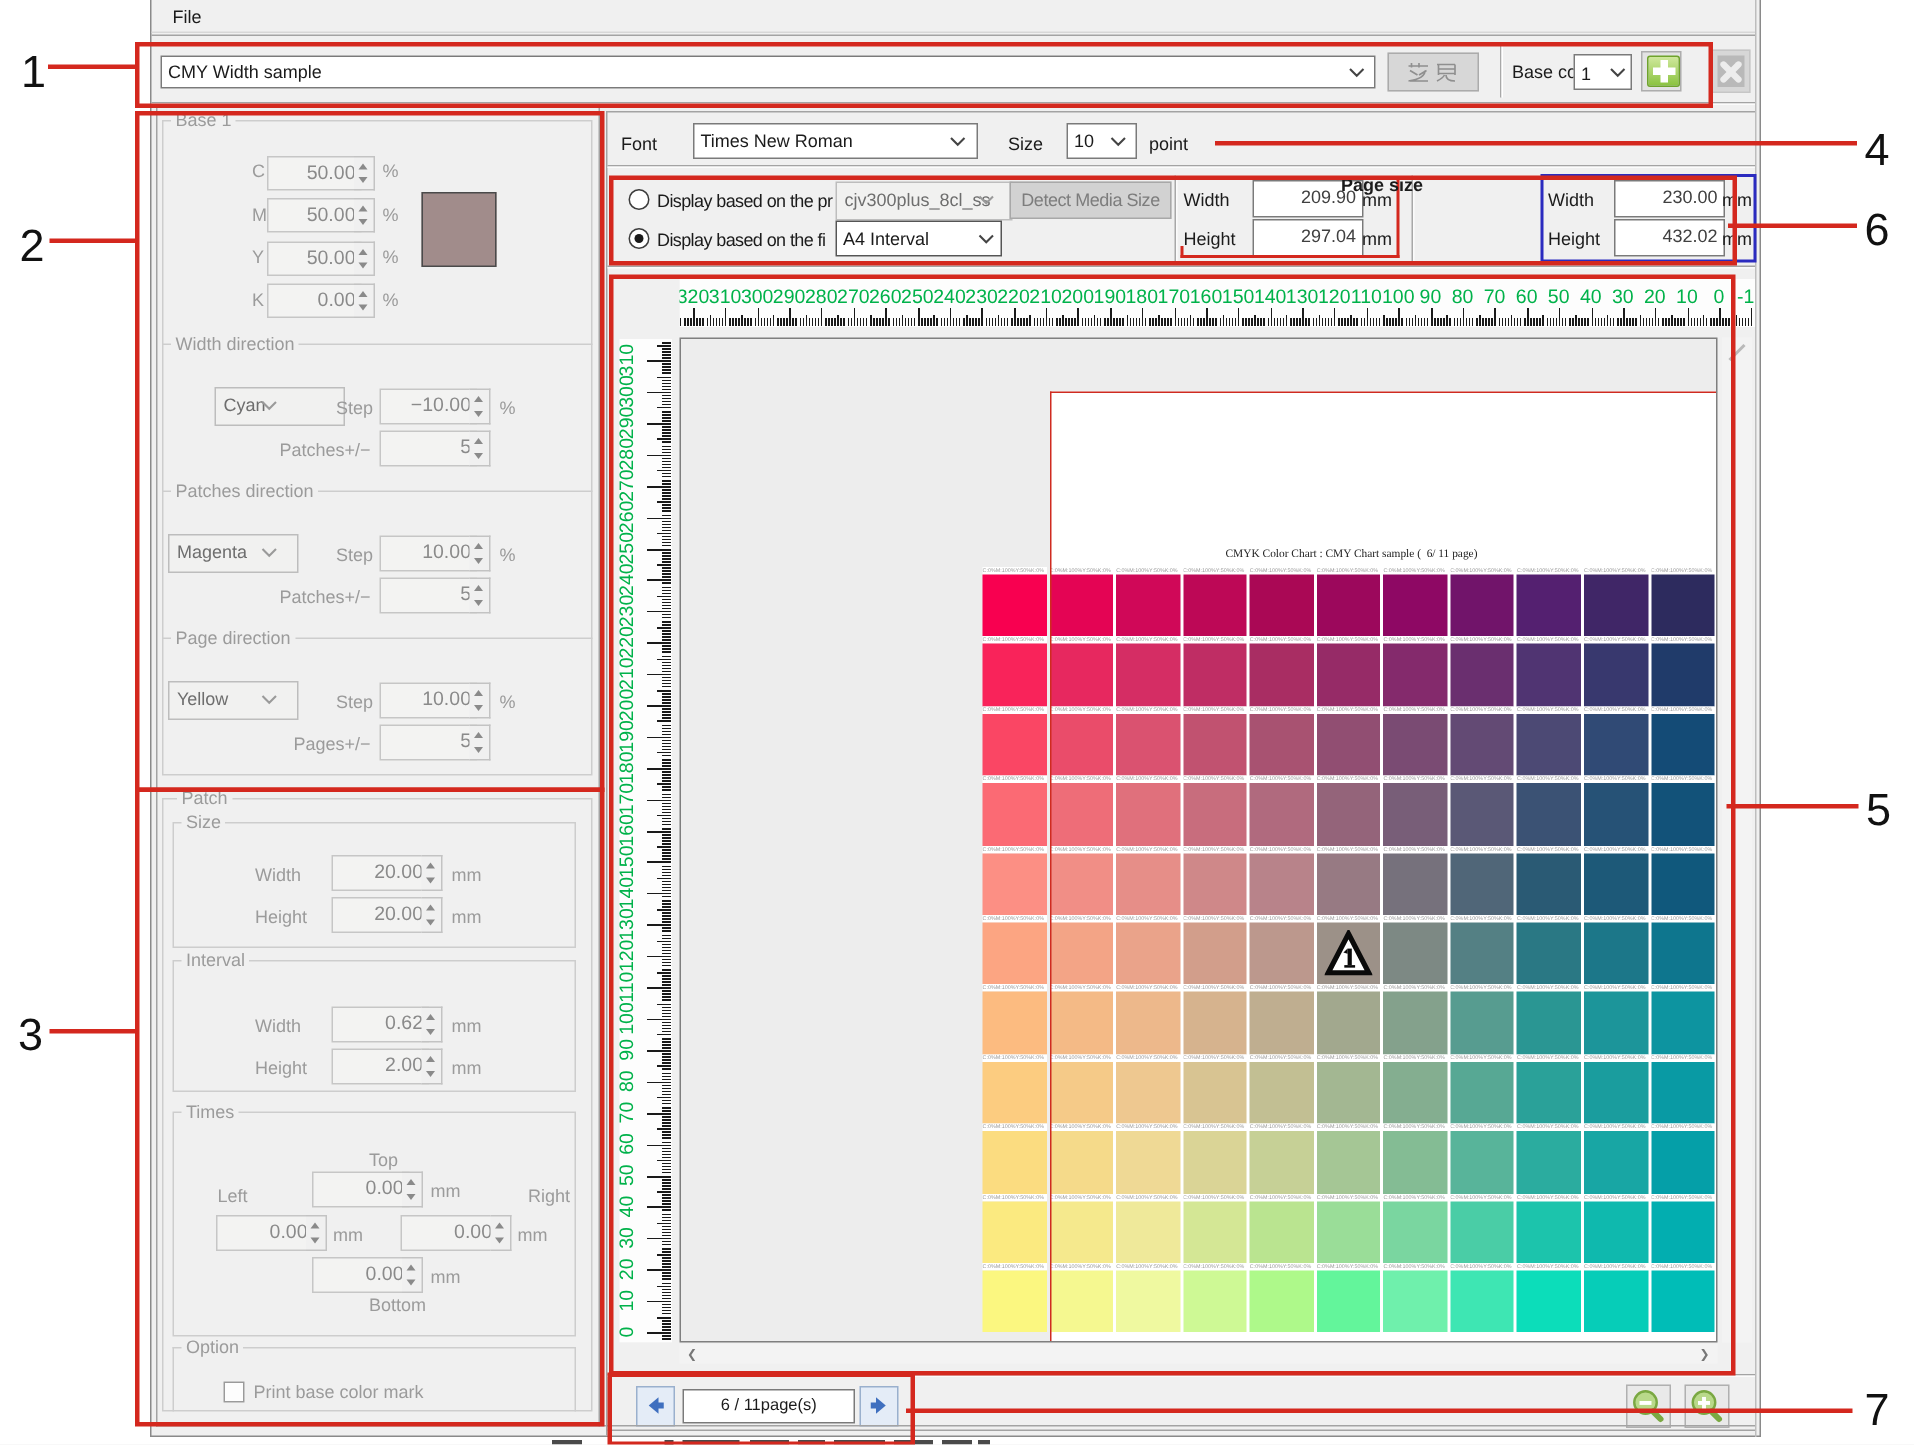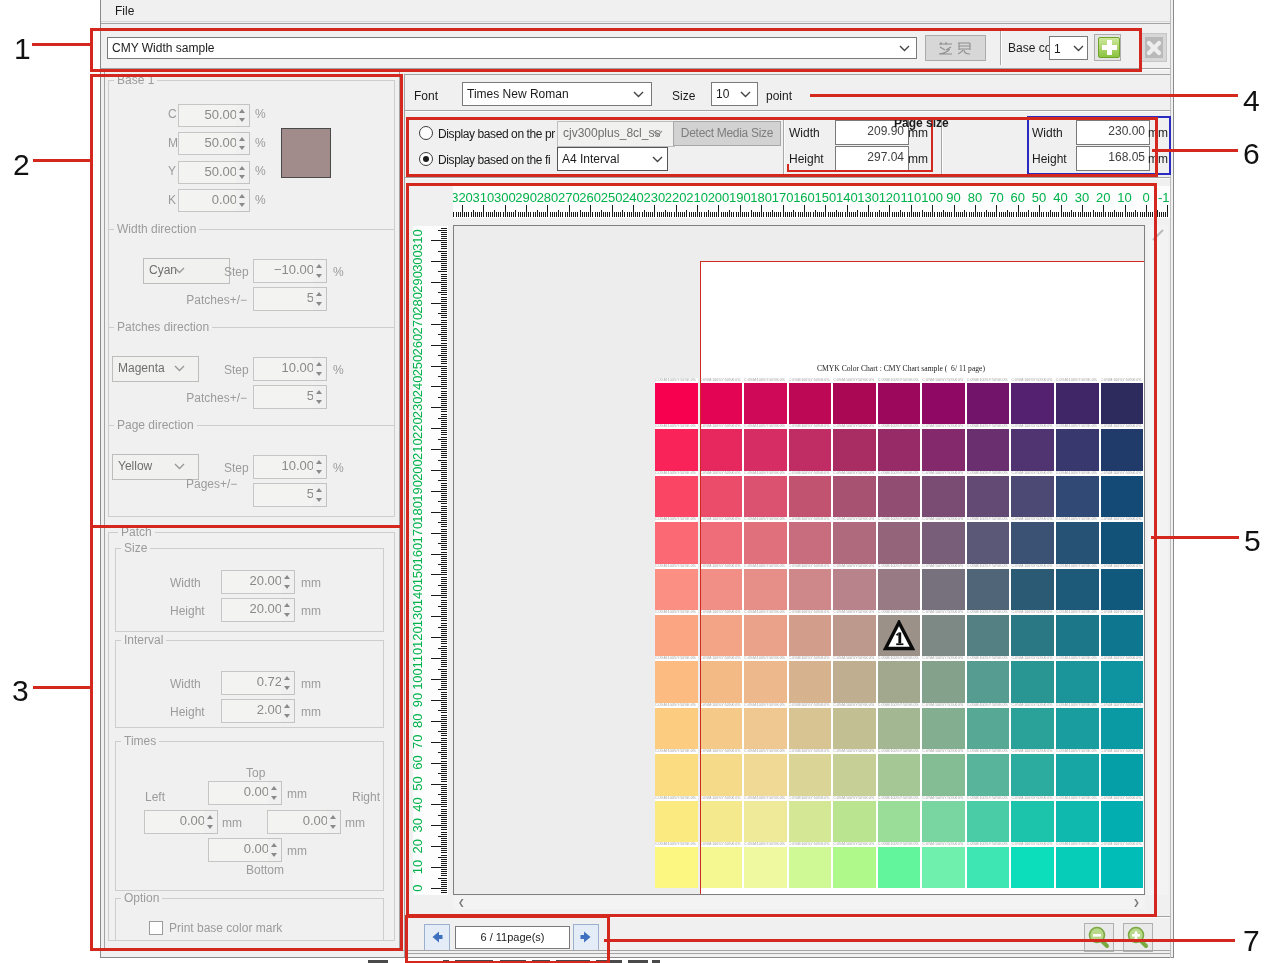--- a/index.html
+++ b/index.html
@@ -105,39 +105,39 @@
 <div class="spin" style="left:313px;top:385px;height:22px;"></div>
 <div class="glab" style="left:114px;top:419px;">Page direction</div>
 <div class="dd" style="left:112px;top:454px;width:80px;height:24px;">Yellow</div>
 <svg class="a" style="left:174px;top:463px" width="11" height="7">
     <polyline points="1,1 5.5,5.5 10,1" fill="none" stroke="#9a9a9a" stroke-width="1.4"></polyline>
   </svg>
 <div class="gtxt" style="left:224px;top:461px;width:23px;text-align:right;">Step</div>
 <div class="fld" style="left:253px;top:455px;width:60px;height:22px;line-height:20px;padding-right:3px;">10.00</div>
 <div class="spin" style="left:313px;top:455px;height:22px;"></div>
 <div class="gtxt" style="left:333px;top:461px;">%</div>
-<div class="gtxt" style="left:186px;top:477px;width:61px;">Pages+/−</div>
+<div class="gtxt" style="left:186px;top:489px;width:61px;text-align:right;">Pages+/−</div>
 <div class="fld" style="left:253px;top:483px;width:60px;height:22px;line-height:20px;padding-right:3px;">5</div>
 <div class="spin" style="left:313px;top:483px;height:22px;"></div>
 <div class="a" style="left:108px;top:532px;width:287px;height:409px;border:1px solid #cdcdcd;box-sizing:border-box;"></div>
 <div class="glab" style="left:118px;top:526px;">Patch</div>
 <div class="a" style="left:115px;top:548px;width:269px;height:84px;border:1px solid #cdcdcd;box-sizing:border-box;"></div>
 <div class="glab" style="left:121px;top:542px;">Size</div>
 <div class="gtxt" style="left:170px;top:576px;">Width</div>
 <div class="fld" style="left:221px;top:570px;width:60px;height:22px;line-height:20px;padding-right:3px;">20.00</div>
 <div class="spin" style="left:281px;top:570px;height:22px;"></div>
 <div class="gtxt" style="left:301px;top:576px;">mm</div>
 <div class="gtxt" style="left:170px;top:604px;">Height</div>
 <div class="fld" style="left:221px;top:598px;width:60px;height:22px;line-height:20px;padding-right:3px;">20.00</div>
 <div class="spin" style="left:281px;top:598px;height:22px;"></div>
 <div class="gtxt" style="left:301px;top:604px;">mm</div>
 <div class="a" style="left:115px;top:640px;width:269px;height:88px;border:1px solid #cdcdcd;box-sizing:border-box;"></div>
 <div class="glab" style="left:121px;top:634px;">Interval</div>
 <div class="gtxt" style="left:170px;top:677px;">Width</div>
-<div class="fld" style="left:221px;top:671px;width:60px;height:22px;line-height:20px;padding-right:3px;">0.72</div>
+<div class="fld" style="left:221px;top:671px;width:60px;height:22px;line-height:20px;padding-right:3px;">0.62</div>
 <div class="spin" style="left:281px;top:671px;height:22px;"></div>
 <div class="gtxt" style="left:301px;top:677px;">mm</div>
 <div class="gtxt" style="left:170px;top:705px;">Height</div>
 <div class="fld" style="left:221px;top:699px;width:60px;height:22px;line-height:20px;padding-right:3px;">2.00</div>
 <div class="spin" style="left:281px;top:699px;height:22px;"></div>
 <div class="gtxt" style="left:301px;top:705px;">mm</div>
 <div class="a" style="left:115px;top:741px;width:269px;height:150px;border:1px solid #cdcdcd;box-sizing:border-box;"></div>
 <div class="glab" style="left:121px;top:735px;">Times</div>
 <div class="gtxt" style="left:246px;top:766px;">Top</div>
 <div class="gtxt" style="left:0px;top:-100px;"></div>
@@ -211,21 +211,21 @@
 <div class="a" style="left:931px;top:120px;width:2px;height:52px;background:#d4281e;"></div>
 <div class="a" style="left:787px;top:170px;width:146px;height:2px;background:#d4281e;"></div>
 <div class="a" style="left:787px;top:164px;width:2px;height:8px;background:#d4281e;"></div>
 <div class="a" style="left:941px;top:117px;width:1px;height:59px;background:#a8a8a8;"></div>
 <div class="a" style="left:942px;top:117px;width:1px;height:59px;background:#fbfbfb;"></div>
 <div class="txt" style="left:894px;top:116px;font-weight:bold;">Page size</div>
 <div class="txt" style="left:1032px;top:126px;">Width</div>
 <div class="wfld" style="left:1076px;top:120px;width:68px;height:23px;line-height:21px;padding-right:4px;text-align:right;">230.00</div>
 <div class="txt" style="left:1148px;top:126px;">mm</div>
 <div class="txt" style="left:1032px;top:152px;">Height</div>
-<div class="wfld" style="left:1076px;top:146px;width:68px;height:23px;line-height:21px;padding-right:4px;text-align:right;">168.05</div>
+<div class="wfld" style="left:1076px;top:146px;width:68px;height:23px;line-height:21px;padding-right:4px;text-align:right;">432.02</div>
 <div class="txt" style="left:1148px;top:152px;">mm</div>
 <div class="a" style="left:405px;top:177px;width:765px;height:1px;background:#a3a3a3;"></div>
 <div class="a" style="left:405px;top:178px;width:765px;height:1px;background:#fbfbfb;"></div>
 <svg class="a" style="left:453px;top:186px" width="717" height="32">
 <rect x="0" y="0" width="717" height="32" fill="#fdfdfd"></rect>
 <text x="714.4" y="16" font-size="13" fill="#00b24a" text-anchor="middle" font-family="Liberation Sans">-10</text>
 <text x="693.0" y="16" font-size="13" fill="#00b24a" text-anchor="middle" font-family="Liberation Sans">0</text>
 <text x="671.6" y="16" font-size="13" fill="#00b24a" text-anchor="middle" font-family="Liberation Sans">10</text>
 <text x="650.2" y="16" font-size="13" fill="#00b24a" text-anchor="middle" font-family="Liberation Sans">20</text>
 <text x="628.9" y="16" font-size="13" fill="#00b24a" text-anchor="middle" font-family="Liberation Sans">30</text>

